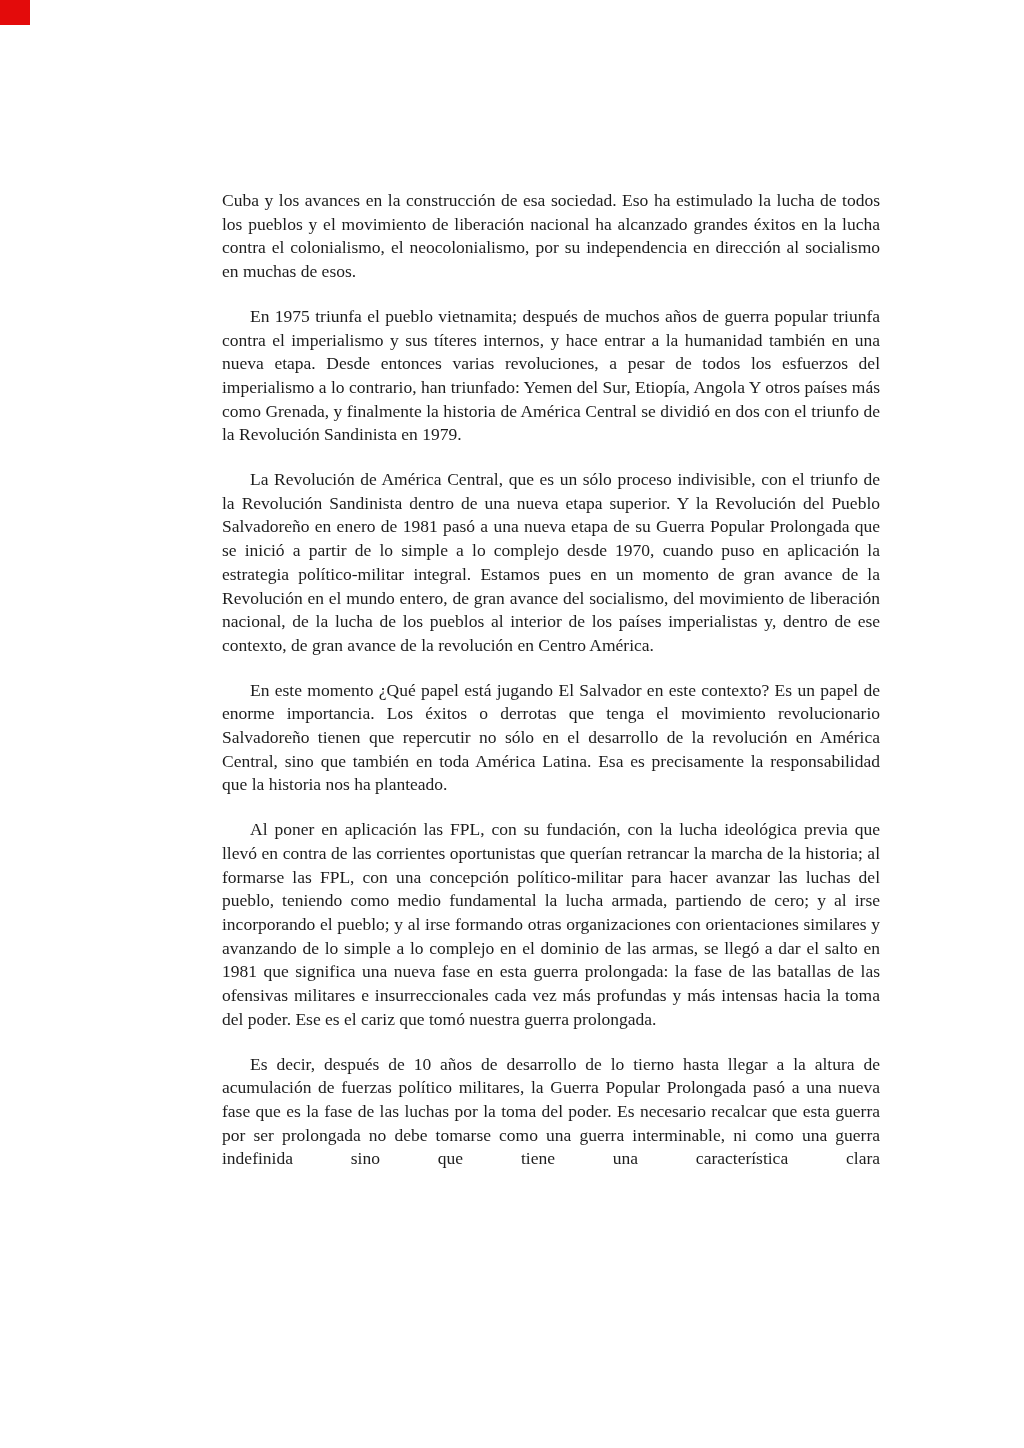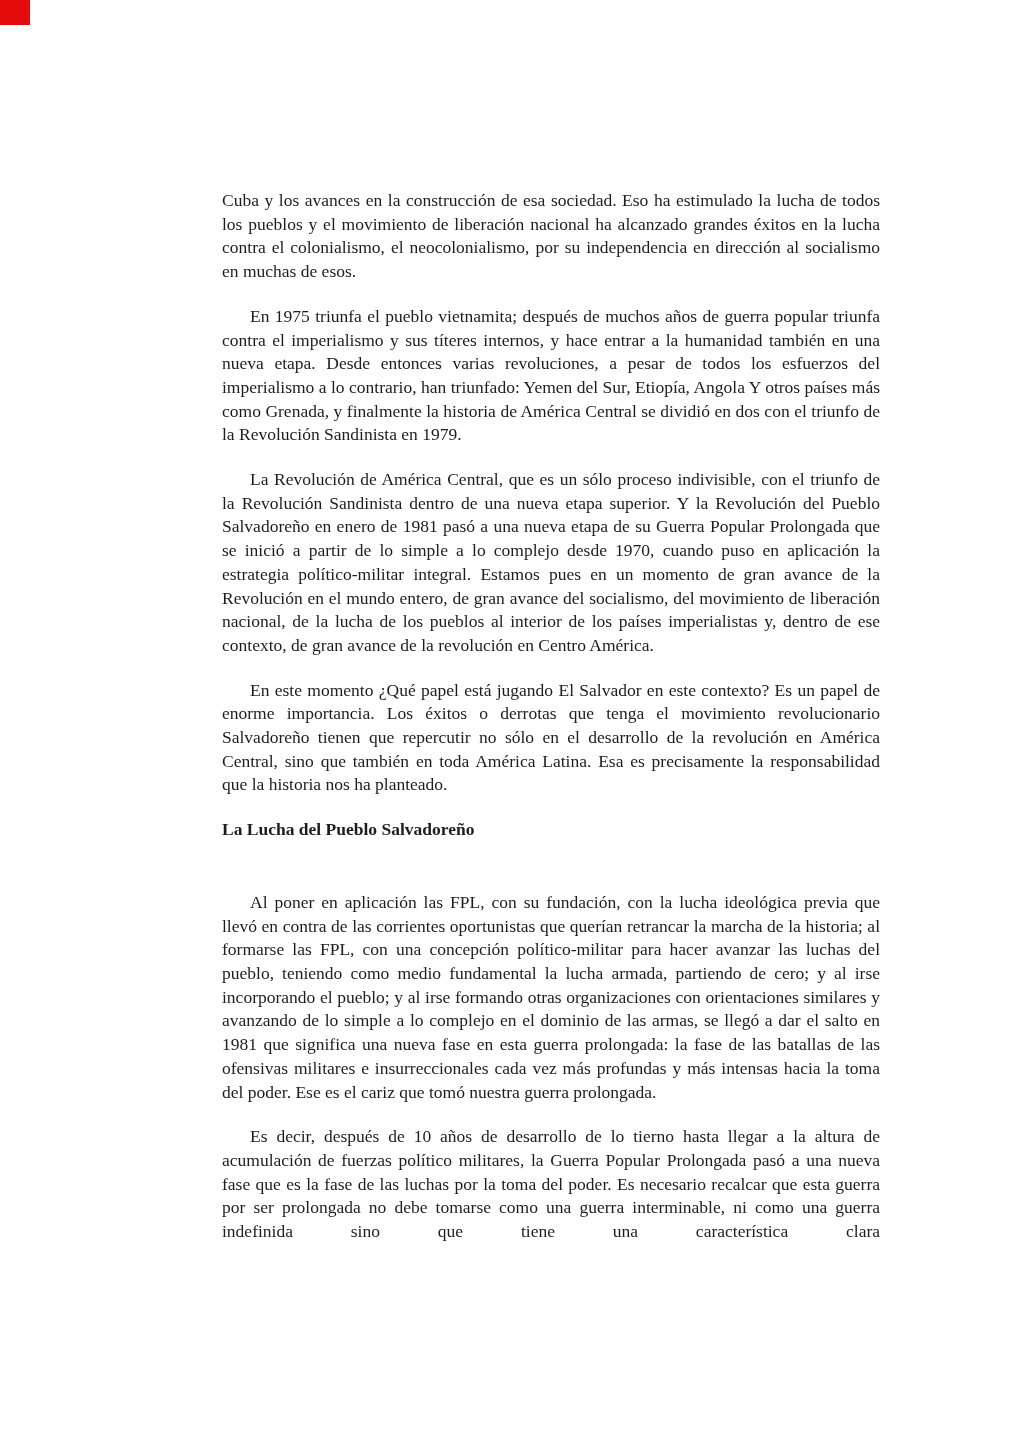--- a/index.html
+++ b/index.html
@@ -62,20 +62,19 @@
   <div class="text-block">
 
     <p class="para no-indent">Cuba y los avances en la construcción de esa sociedad. Eso ha estimulado la lucha de todos los pueblos y el movimiento de liberación nacional ha alcanzado grandes éxitos en la lucha contra el colonialismo, el neocolonialismo, por su independencia en dirección al socialismo en muchas de esos.</p>
 
     <p class="para">En 1975 triunfa el pueblo vietnamita; después de muchos años de guerra popular triunfa contra el imperialismo y sus títeres internos, y hace entrar a la humanidad también en una nueva etapa. Desde entonces varias revoluciones, a pesar de todos los esfuerzos del imperialismo a lo contrario, han triunfado: Yemen del Sur, Etiopía, Angola Y otros países más como Grenada, y finalmente la historia de América Central se dividió en dos con el triunfo de la Revolución Sandinista en 1979.</p>
 
     <p class="para">La Revolución de América Central, que es un sólo proceso indivisible, con el triunfo de la Revolución Sandinista dentro de una nueva etapa superior. Y la Revolución del Pueblo Salvadoreño en enero de 1981 pasó a una nueva etapa de su Guerra Popular Prolongada que se inició a partir de lo simple a lo complejo desde 1970, cuando puso en aplicación la estrategia político-militar integral. Estamos pues en un momento de gran avance de la Revolución en el mundo entero, de gran avance del socialismo, del movimiento de liberación nacional, de la lucha de los pueblos al interior de los países imperialistas y, dentro de ese contexto, de gran avance de la revolución en Centro América.</p>
 
     <p class="para">En este momento ¿Qué papel está jugando El Salvador en este contexto? Es un papel de enorme importancia. Los éxitos o derrotas que tenga el movimiento revolucionario Salvadoreño tienen que repercutir no sólo en el desarrollo de la revolución en América Central, sino que también en toda América Latina. Esa es precisamente la responsabilidad que la historia nos ha planteado.</p>
 
-    <h2 class="heading">La Lucha del Pueblo Salvadoreño</h2>
 
     <p class="para">Al poner en aplicación las FPL, con su fundación, con la lucha ideológica previa que llevó en contra de las corrientes oportunistas que querían retrancar la marcha de la historia; al formarse las FPL, con una concepción político-militar para hacer avanzar las luchas del pueblo, teniendo como medio fundamental la lucha armada, partiendo de cero; y al irse incorporando el pueblo; y al irse formando otras organizaciones con orientaciones similares y avanzando de lo simple a lo complejo en el dominio de las armas, se llegó a dar el salto en 1981 que significa una nueva fase en esta guerra prolongada: la fase de las batallas de las ofensivas militares e insurreccionales cada vez más profundas y más intensas hacia la toma del poder. Ese es el cariz que tomó nuestra guerra prolongada.</p>
 
     <p class="para runs-off-page">Es decir, después de 10 años de desarrollo de lo tierno hasta llegar a la altura de acumulación de fuerzas político militares, la Guerra Popular Prolongada pasó a una nueva fase que es la fase de las luchas por la toma del poder. Es necesario recalcar que esta guerra por ser prolongada no debe tomarse como una guerra interminable, ni como una guerra indefinida sino que tiene una característica clara</p>
 
   </div>
 </div>
 
 </body></html>

